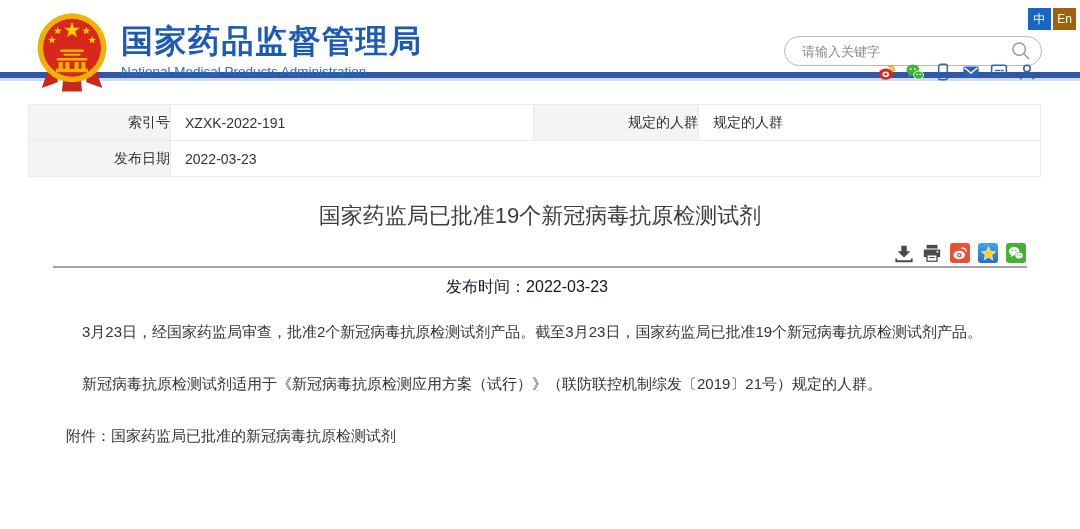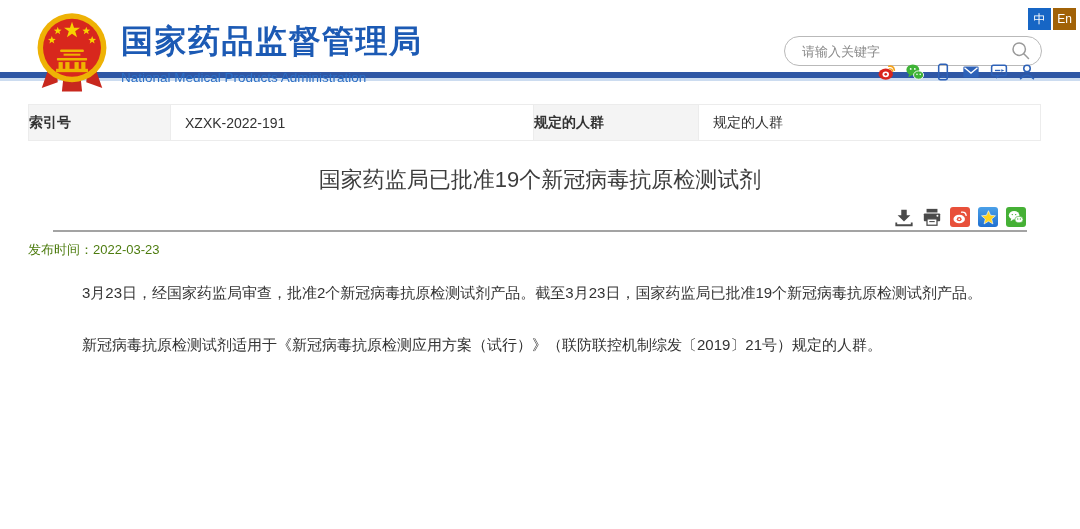--- a/index.html
+++ b/index.html
@@ -6,21 +6,21 @@
   html,body { margin:0; padding:0; }
   body {
     width:1080px; height:529px; overflow:hidden; position:relative;
     background:#fff; font-family:"Liberation Sans","DejaVu Sans",sans-serif;
   }
   
   .header { position:relative; height:72px; background:#fff; }
   .emblem { position:absolute; left:30px; top:10px; width:84px; height:84px; }
   .brand { position:absolute; left:121px; top:20px; }
   .brand-zh { font-size:32px; font-weight:bold; color:#1c5ab4; letter-spacing:1.5px; }
-  .brand-en { font-size:13.5px; color:#2b6ec5; margin-top:6px; }
+  .brand-en { font-size:13.5px; color:#2b6ec5; }
   .lang { position:absolute; top:8px; right:4px; display:flex; gap:2px; }
   .lang-btn { width:23px; height:22px; color:#fff; font-size:12px; display:flex;
               align-items:center; justify-content:center; cursor:pointer; }
   .lang-zh { background:#1766c5; }
   .lang-en { background:#a16207;text-align:right; }
   .searchbox { position:absolute; top:36px; right:38px; width:258px; height:30px;
                border:1px solid #b9b9b9; border-radius:16px; display:flex;
                align-items:center; padding:0 10px 0 15px; background:#fff; }
   .searchbox input { border:none; outline:none; flex:1; font-size:13px; color:#c2410c;
                      font-family:inherit; background:transparent; }
@@ -30,34 +30,34 @@
   .social { position:absolute; top:63px; right:44px; display:flex; gap:10px; align-items:center; }
   .social .sic { width:18px; height:18px; display:flex; cursor:pointer; }
   
   .bluebar { height:9px; background:#2f57a5; border-bottom:3px solid #ccdcf0; }
   
   .content { padding:0 28px; }
   .info-table { margin-top:23px; width:1012px; border-collapse:collapse;
                 table-layout:fixed; font-size:14px; color:#333; }
   .info-table td { border:1px solid #ececec; height:36px; padding:0 14px;
                    overflow:hidden; white-space:nowrap; }
-  .info-table td.lbl { background:#f4f4f4; text-align:left; padding:0;font-weight:bold; }
+  .info-table td.lbl { background:#f4f4f4; text-align:right; padding:0; }
   
   .article-title { text-align:center; font-size:22px; color:#3d3d3d;
                    margin-top:24px; font-weight:400; }
   .tools { display:flex; justify-content:flex-end; align-items:center; gap:8px;
            margin:12px 26px 0 0; height:20px; }
   .tool-ic { width:20px; height:19px; display:flex; cursor:pointer; }
   .badge { width:20px; height:20px; border-radius:3px; display:flex;
            align-items:center; justify-content:center; cursor:pointer; }
   .badge-weibo { background:#e8503a; }
   .badge-qzone { background:linear-gradient(#4aa0e8,#1f6fd0); }
   .badge-wechat { background:#45b035; }
   .divider { border-top:2px solid #a3a3a3; margin:3px 25px 0 25px; }
-  .pubtime { text-align:left; color:#4d7c0f; font-size:13px; margin:9px 26px 0 0; }
+  .pubtime { text-align:center; color:#0f172a; font-size:16px; margin:9px 26px 0 0; }
   
   .body-text { margin:16px 30px 0 38px; font-size:15px; color:#333; }
   .body-text p { margin:16px; line-height:36px; }
   .attachment { margin-top:14px; line-height:36px; font-size:15px; color:#333; cursor:pointer; }
 </style>
 </head>
 <body>
 
 <div class="header">
   <div class="emblem">
@@ -160,20 +160,24 @@
         <col style="width:165px">
         <col style="width:342px">
       </colgroup>
     <tbody>
         <tr>
       <td class="lbl">索引号</td>
       <td>XZXK-2022-191</td>
       <td class="lbl">规定的人群</td>
       <td>规定的人群</td>
     </tr>
+    <tr>
+      <td class="lbl">发布日期</td>
+      <td colspan="3">2022-03-23</td>
+    </tr>
   </tbody>
     </table>
 
   <div class="article-title">国家药监局已批准19个新冠病毒抗原检测试剂</div>
 
   <div class="tools">
     <span class="tool-ic">
       <svg viewBox="0 0 22 20" width="20" height="19">
         <path d="M8 1.5 h6 v6 h4 l-7 7 -7 -7 h4 z" fill="#4a4a4a"></path>
         <path d="M2.5 15.5 v3 h17 v-3" stroke="#4a4a4a" stroke-width="2" fill="none"></path>
@@ -214,15 +218,16 @@
     </span>
   </div>
 
   <div class="divider"></div>
 
   <div class="pubtime">发布时间：2022-03-23</div>
 
   <div class="body-text">
     <p>3月23日，经国家药监局审查，批准2个新冠病毒抗原检测试剂产品。截至3月23日，国家药监局已批准19个新冠病毒抗原检测试剂产品。</p>
     <p>新冠病毒抗原检测试剂适用于《新冠病毒抗原检测应用方案（试行）》（联防联控机制综发〔2019〕21号）规定的人群。</p>
+    <div class="attachment">附件：国家药监局已批准的新冠病毒抗原检测试剂</div>
   </div>
 
 </div>
 
 </body></html>

